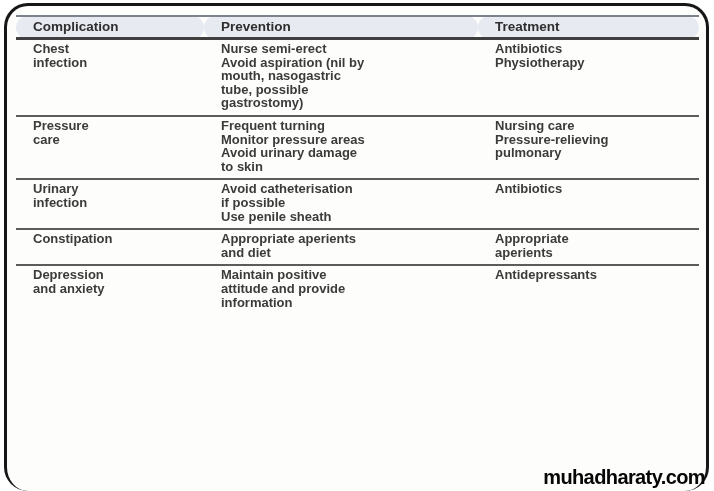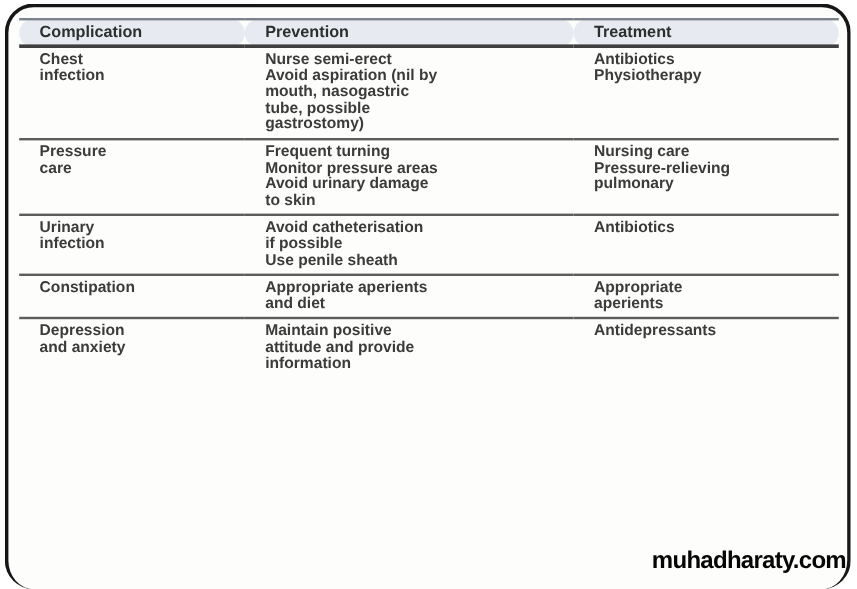--- a/index.html
+++ b/index.html
@@ -56,21 +56,21 @@
     border-bottom: 2px solid #5c5c5c;
   }
   table.comp-table tbody tr:last-child td {
     border-bottom: none;
   }
   col.c1 { width: 188px; }
   col.c2 { width: 274px; }
   .watermark {
     position: absolute;
     right: 9px;
-    bottom: 12px;
+    bottom: 2px;
     font-size: 20px;
     font-weight: bold;
     letter-spacing: -0.6px;
     color: #060606;
   }
 </style>
 </head>
 <body>
 
 <div class="screen">

